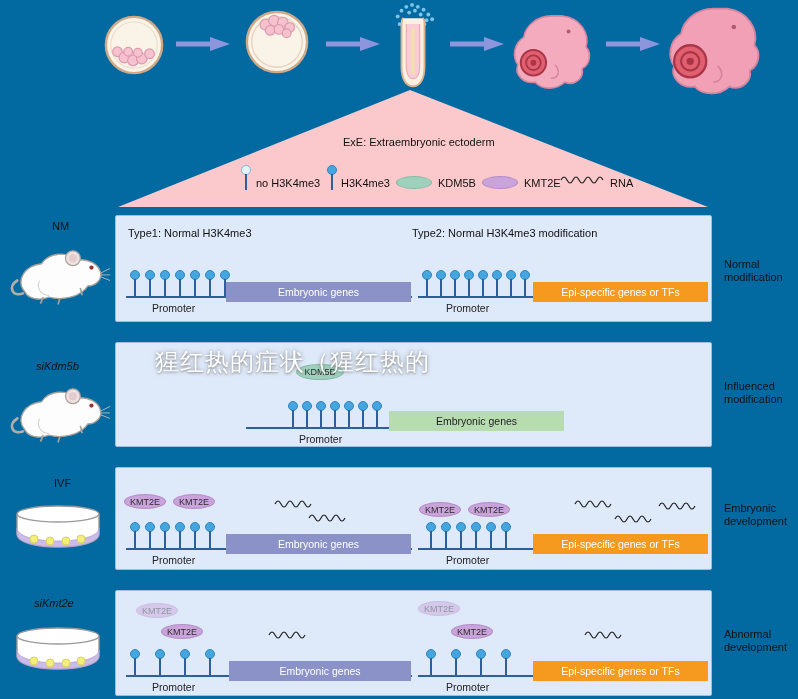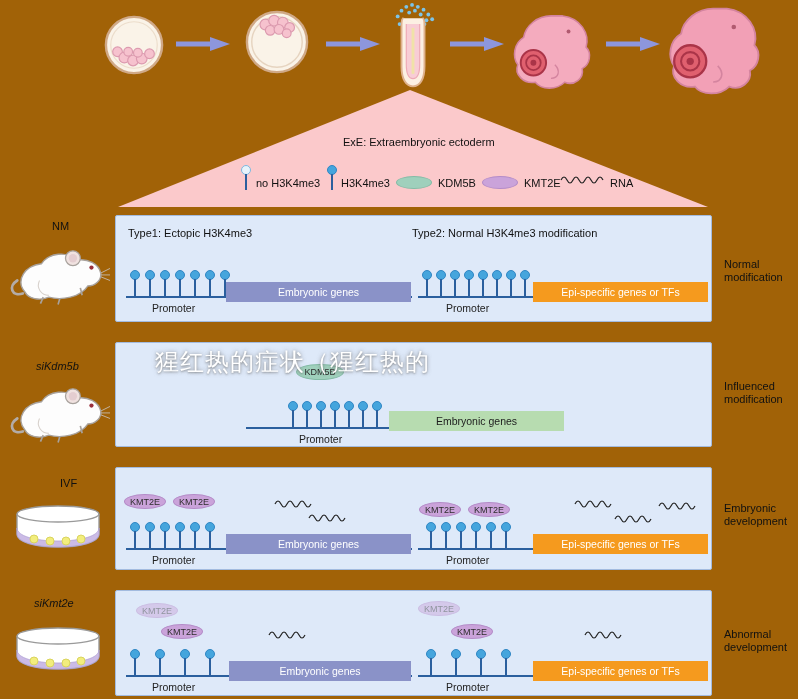--- a/index.html
+++ b/index.html
@@ -1,18 +1,18 @@
 <!DOCTYPE html>
 <html><head>
 <meta charset="utf-8">
 <style>
   *{margin:0;padding:0;box-sizing:border-box}
   html,body{background:#d7e1ef}
   body{font-family:"Liberation Sans",sans-serif;color:#111}
-  #page{position:relative;width:798px;height:699px;background:#a16207;overflow:hidden}
+  #page{position:relative;width:798px;height:699px;background:#0369a1;overflow:hidden}
   .abs{position:absolute}
   .txt{position:absolute;font-size:11px;color:#111;white-space:nowrap}
   .panel{position:absolute;left:115px;width:597px;background:#dee9f9;border:1px solid #a3bbdf;border-radius:2px}
   .baseline{position:absolute;height:2px;background:#2b5f9e}
   .genebox{position:absolute;height:20px;display:flex;align-items:center;justify-content:center;
            font-size:10.5px;color:#fff;white-space:nowrap;z-index:3}
   .genebox.purple{background:#8a92c8}
   .genebox.orange{background:#f59a1e}
   .genebox.green{background:#b7dcb0;color:#1d1d1d}
   .oval{position:absolute;border-radius:50%;display:flex;align-items:center;justify-content:center;
@@ -172,21 +172,21 @@
     <path d="M16,58 C4,62 0,50 10,44" fill="none" stroke="#b3aca8" stroke-width="3" stroke-linecap="round"></path>
     <path d="M18,56 C8,44 18,28 36,26 C44,14 64,12 74,22 C86,20 98,26 100,36 C101,44 94,50 86,50 C78,62 58,66 44,62 C34,66 22,64 18,56 Z" fill="#fdfdfd" stroke="#a8a29d" stroke-width="1.5"></path>
     <path d="M34,44 C30,52 36,60 44,60" fill="none" stroke="#d8d2cd" stroke-width="1.2"></path>
     <circle cx="70" cy="20" r="8" fill="#f0e2e0" stroke="#a8a29d" stroke-width="1.4"></circle>
     <circle cx="70" cy="20" r="4.5" fill="#e4cdd0"></circle>
     <circle cx="90" cy="30" r="2.3" fill="#99303d"></circle>
     <path d="M100,36 L110,31 M100,38 L110,38 M100,40 L110,44" stroke="#c8c2bd" stroke-width="0.9"></path>
     <path d="M38,62 l-3,7 M56,63 l-2,7 M78,52 l2,8" stroke="#a8a29d" stroke-width="1.8"></path>
   </svg>
 
-  <div class="model-label" style="left:60px;top:477px">IVF</div>
+  <div class="model-label" style="left:54px;top:477px">IVF</div>
   <svg class="abs" style="left:14px;top:496px" width="88" height="56" viewBox="0 0 88 56">
     <path d="M3,18 L3,38 C3,46 21,51 44,51 C67,51 85,46 85,38 L85,18" fill="#ffffff" stroke="#9a9a9a" stroke-width="1.4"></path>
     <path d="M3,32 C3,40 21,45 44,45 C67,45 85,40 85,32 L85,38 C85,46 67,51 44,51 C21,51 3,46 3,38 Z" fill="#cbbbe6" stroke="#b3a3d6" stroke-width="0.8"></path>
     <circle cx="20" cy="43" r="4" fill="#f2ed7d" stroke="#d9d45e"></circle>
     <circle cx="36" cy="45" r="4" fill="#f2ed7d" stroke="#d9d45e"></circle>
     <circle cx="52" cy="45" r="4" fill="#f2ed7d" stroke="#d9d45e"></circle>
     <circle cx="67" cy="43" r="4" fill="#f2ed7d" stroke="#d9d45e"></circle>
     <ellipse cx="44" cy="18" rx="41" ry="8" fill="#ffffff" stroke="#9a9a9a" stroke-width="1.4"></ellipse>
   </svg>
 
@@ -195,21 +195,21 @@
     <path d="M3,18 L3,38 C3,46 21,51 44,51 C67,51 85,46 85,38 L85,18" fill="#ffffff" stroke="#9a9a9a" stroke-width="1.4"></path>
     <path d="M3,32 C3,40 21,45 44,45 C67,45 85,40 85,32 L85,38 C85,46 67,51 44,51 C21,51 3,46 3,38 Z" fill="#cbbbe6" stroke="#b3a3d6" stroke-width="0.8"></path>
     <circle cx="20" cy="43" r="4" fill="#f2ed7d" stroke="#d9d45e"></circle>
     <circle cx="36" cy="45" r="4" fill="#f2ed7d" stroke="#d9d45e"></circle>
     <circle cx="52" cy="45" r="4" fill="#f2ed7d" stroke="#d9d45e"></circle>
     <circle cx="67" cy="43" r="4" fill="#f2ed7d" stroke="#d9d45e"></circle>
     <ellipse cx="44" cy="18" rx="41" ry="8" fill="#ffffff" stroke="#9a9a9a" stroke-width="1.4"></ellipse>
   </svg>
 
   <section class="panel" style="top:215px;height:107px">
-    <div class="anno" style="left:12px;top:11px">Type1: Ectopic H3K4me3</div>
+    <div class="anno" style="left:12px;top:11px">Type1: Normal H3K4me3</div>
     <div class="anno" style="left:296px;top:11px">Type2: Normal H3K4me3 modification</div>
 
     <div class="baseline" style="left:10px;top:80px;width:286px"></div>
     <div class="lolligroup" style="left:14px;top:54px;width:106px">
         <span class="lolli" style="left: 0px; height: 26px;"></span>
         <span class="lolli" style="left: 15px; height: 26px;"></span>
         <span class="lolli" style="left: 30px; height: 26px;"></span>
         <span class="lolli" style="left: 45px; height: 26px;"></span>
         <span class="lolli" style="left: 60px; height: 26px;"></span>
         <span class="lolli" style="left: 75px; height: 26px;"></span>

